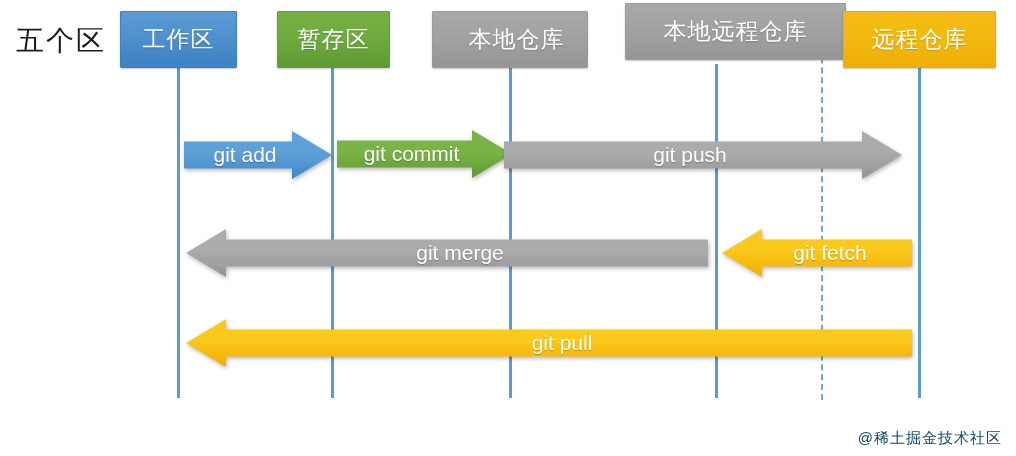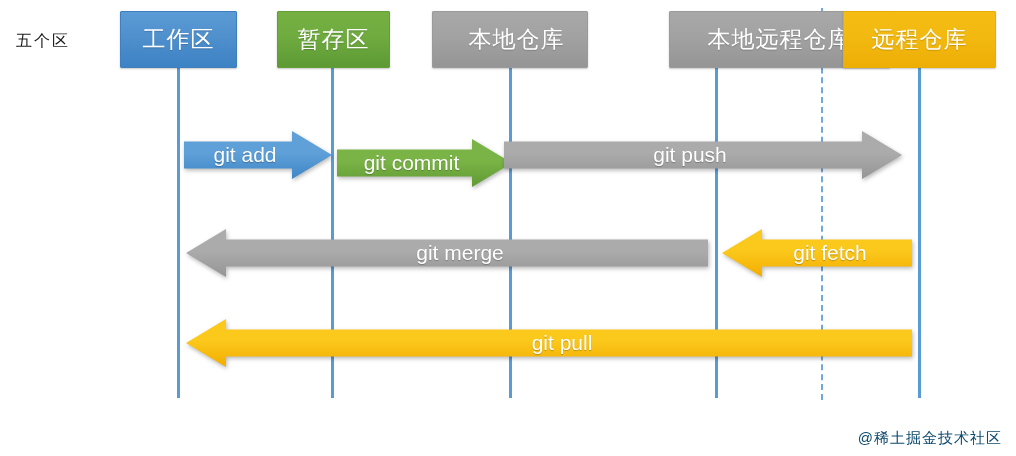--- a/index.html
+++ b/index.html
@@ -17,21 +17,21 @@
     overflow: hidden;
   }
 
   
   .side-label {
     position: absolute;
     left: 16px;
     top: 24px;
     width: 90px;
     height: 34px;
-    font-size: 16px;
+    font-size: 28px;
     line-height: 34px;
     letter-spacing: 2px;
     color: #1a1a1a;
     white-space: nowrap;
   }
 
   
   .stage-box {
     position: absolute;
     box-sizing: border-box;
@@ -159,34 +159,34 @@
   <div id="stage-boxes">
       <div class="stage-box blue" style="left: 120px; top: 11px; width: 117px; height: 57px;">
         <span>工作区</span>
       </div>
       <div class="stage-box green" style="left: 277px; top: 11px; width: 113px; height: 57px;">
         <span>暂存区</span>
       </div>
       <div class="stage-box gray" style="left: 432px; top: 11px; width: 156px; height: 57px; padding-left: 13px;">
         <span>本地仓库</span>
       </div>
-      <div class="stage-box gray" style="left: 625px; top: 11px; width: 221px; height: 57px; margin-left: 44px;">
+      <div class="stage-box gray" style="left: 625px; top: 3px; width: 221px; height: 57px;">
         <span>本地远程仓库</span>
       </div>
       <div class="stage-box amber" style="left: 843px; top: 11px; width: 153px; height: 57px;">
         <span>远程仓库</span>
       </div>
     </div>
 
   <div id="arrows">
       <div class="arrow right arrow-blue" style="left: 184px; top: 131px; width: 148px; height: 48px;">
         <span class="shape"></span>
         <span class="label">git add</span>
       </div>
-      <div class="arrow right arrow-green" style="left: 337px; top: 139px; width: 175px; height: 48px;">
+      <div class="arrow right arrow-green" style="left: 337px; top: 130px; width: 175px; height: 48px;">
         <span class="shape"></span>
         <span class="label">git commit</span>
       </div>
       <div class="arrow right arrow-gray" style="left: 504px; top: 131px; width: 398px; height: 48px;">
         <span class="shape"></span>
         <span class="label">git push</span>
       </div>
       <div class="arrow left arrow-gray" style="left: 186px; top: 229px; width: 522px; height: 48px;">
         <span class="shape"></span>
         <span class="label">git merge</span>

